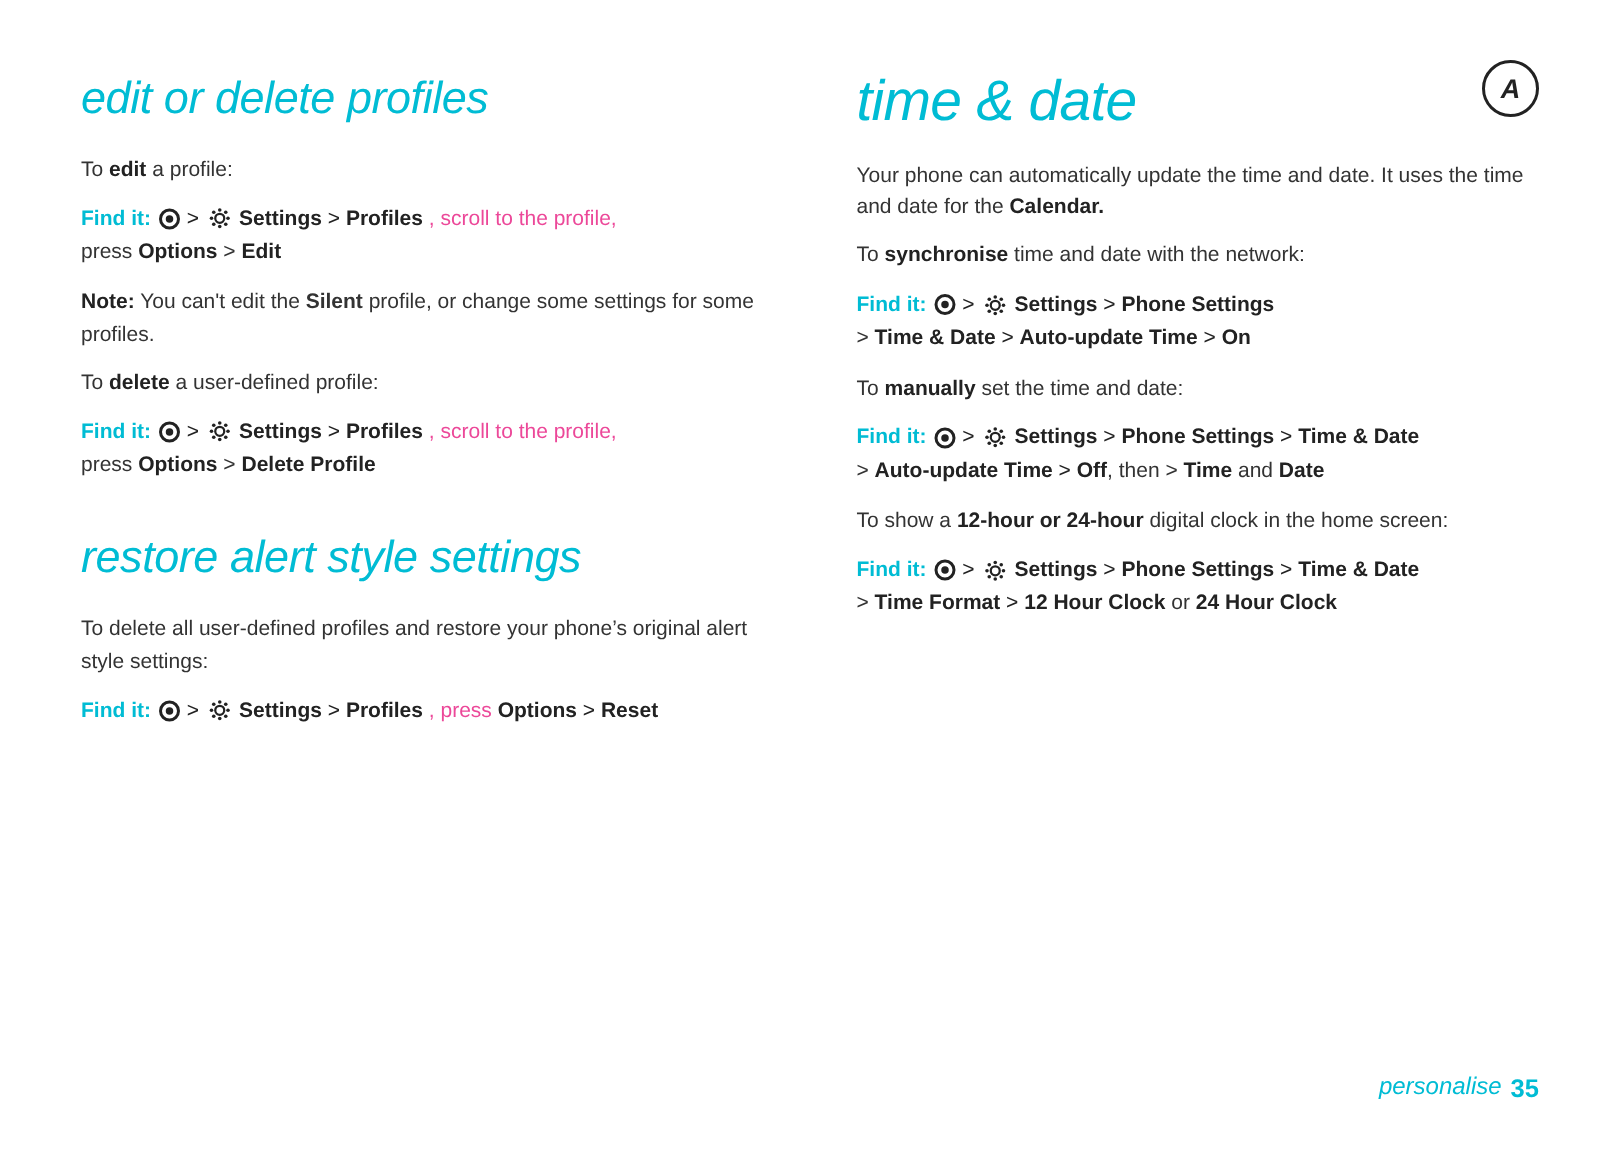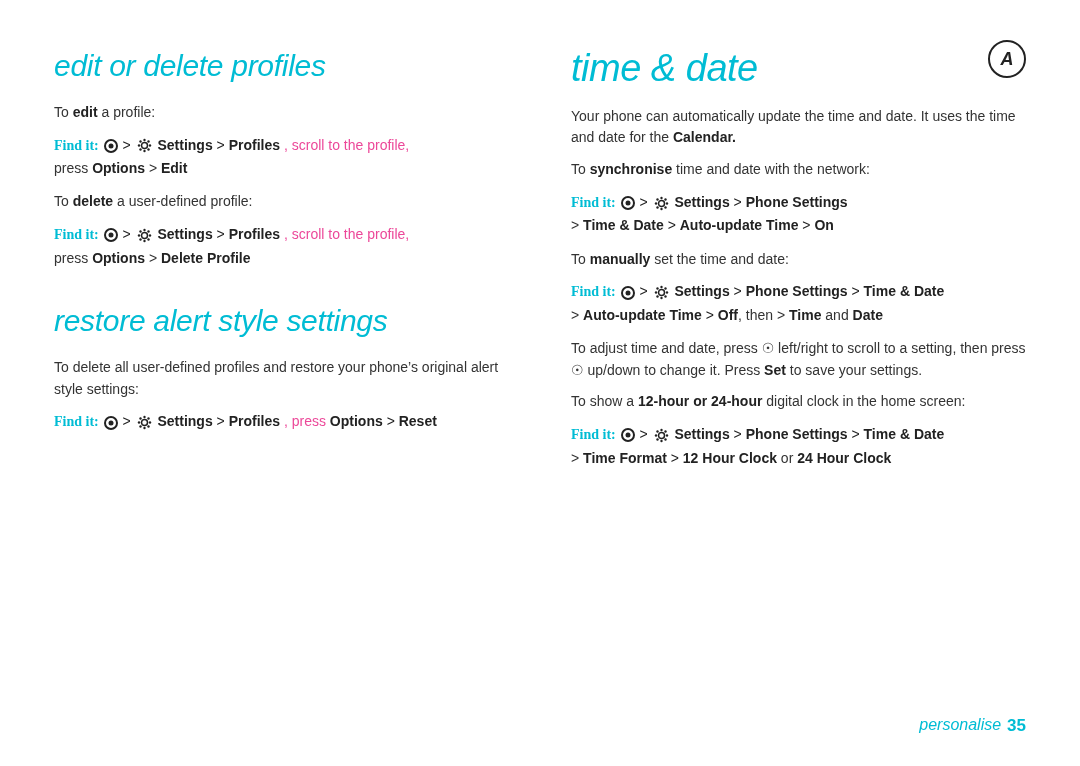--- a/index.html
+++ b/index.html
@@ -120,21 +120,20 @@
 
     .find-it-row {
       font-size: 14px;
       line-height: 1.6;
       color: #333;
     }
 
     .find-it-row .fi-label {
       color: #00bcd4;
       font-weight: 700;
-      font-family: Liberation Serif, serif;
     }
 
     .find-it-row .arrow {
       color: #222;
     }
 
     .find-it-row .menu-item {
       font-weight: 700;
       color: #222;
     }
@@ -217,20 +216,24 @@
           <span class="menu-item"> Settings</span>
           <span class="arrow"> &gt; </span>
           <span class="menu-item">Profiles</span>
           <span class="plain">, scroll to the profile,</span>
         </p>
         <p class="find-it-row plain">
           press <span class="menu-item">Options</span> &gt; <span class="menu-item">Edit</span>
         </p>
       </div>
 
+      <p class="note-block">
+        <span class="note-label">Note:</span>
+        <span> You can't edit the <b>Silent</b> profile, or change some settings for some profiles.</span>
+      </p>
 
       <p class="body-text">
         To <b>delete</b><span> a user-defined profile:</span>
       </p>
 
       <div class="find-it-container">
         <p class="find-it-row">
           <span class="fi-label">Find it:</span>
           <span class="inline-icon nav-center"></span>
           <span class="arrow"> &gt; </span>
@@ -363,23 +366,20 @@
         </p>
         <p class="find-it-row plain">
           &gt; <span class="menu-item">Auto-update Time</span>
           <span class="arrow"> &gt; </span>
           <span class="menu-item">Off</span>,
           then &gt; <span class="menu-item">Time</span>
           and <span class="menu-item">Date</span>
         </p>
       </div>
 
-      <p class="body-text">
-        To adjust time and date, press ☉ left/right to scroll to a setting, then press ☉ up/down to change it. Press <b>Set</b> to save your settings.
-      </p>
 
       <p class="body-text">
         To show a <b>12-hour or 24-hour</b> digital clock in the home screen:
       </p>
 
       <div class="find-it-container">
         <p class="find-it-row">
           <span class="fi-label">Find it:</span>
           <span class="inline-icon nav-center"></span>
           <span class="arrow"> &gt; </span>

